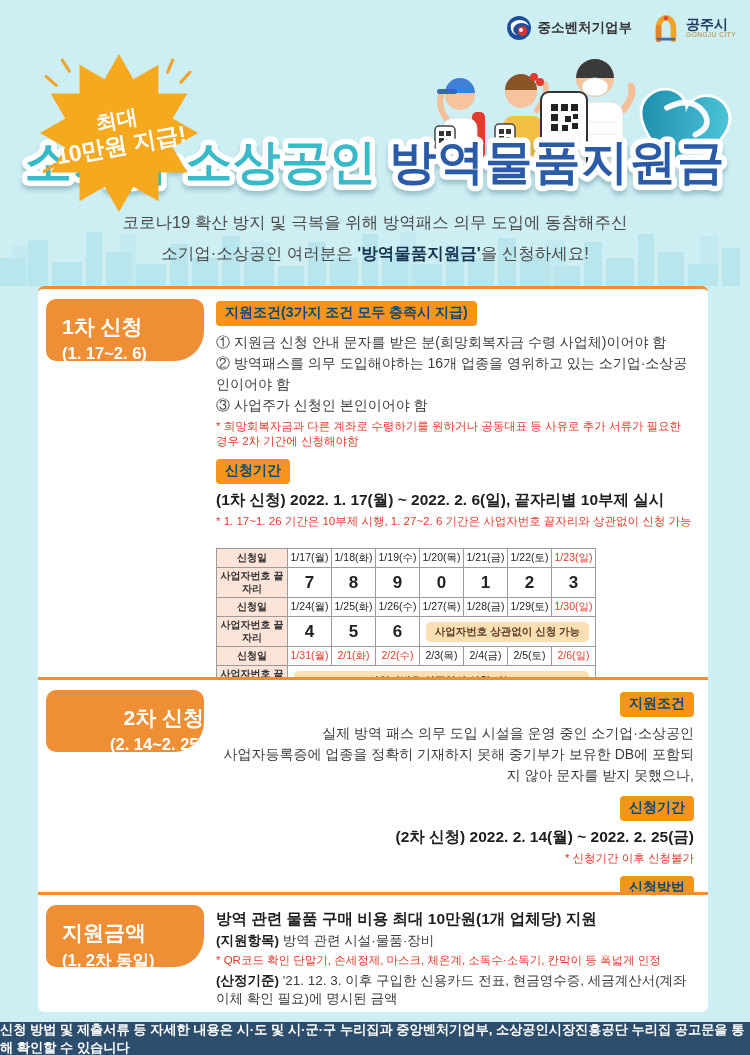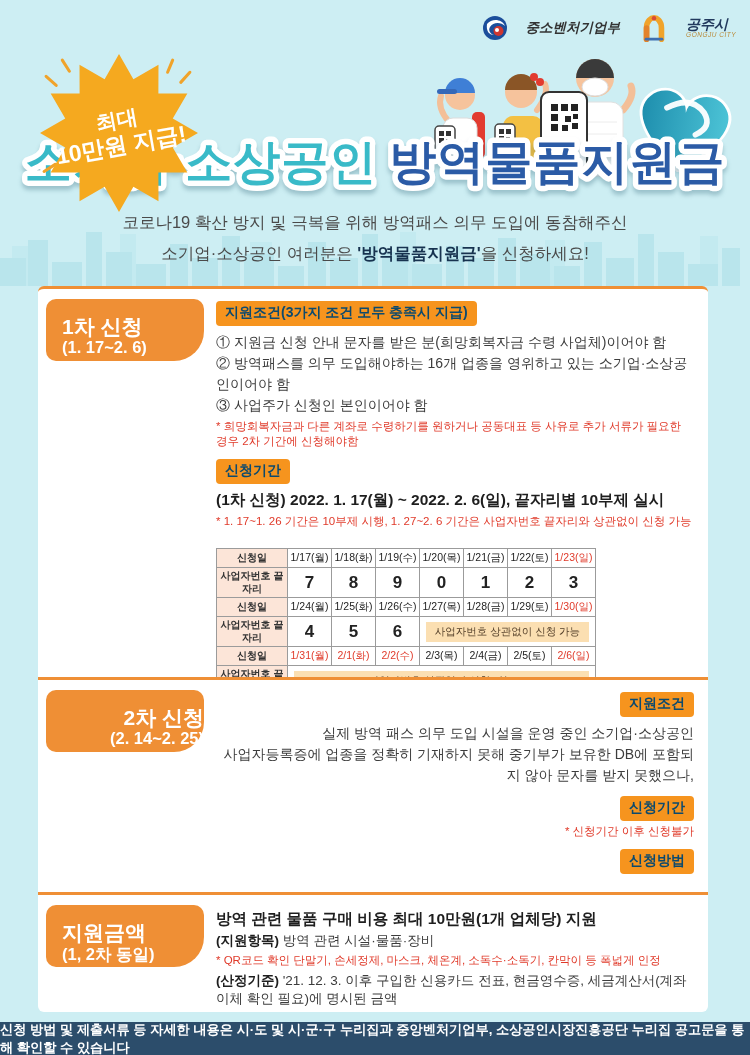--- a/index.html
+++ b/index.html
@@ -1,21 +1,21 @@
 <!DOCTYPE html>
 <html style="--bg: #cdeef3; --skyline: #b9e5ec; --orange: #ef8f35; --badge: #f6941e; --red: #e03a2a; --navy: #2c4d6b; --teal: #39bac8; --blue: #2b5ba6; --thbg: #fce5d8; --pill: #fbdfb2;"><head>
 <meta charset="utf-8">
 <style>
   html,body{margin:0;padding:0;}
   body{width:750px;height:1055px;overflow:hidden;font-family:"Liberation Sans",sans-serif;}
   .page{position:relative;width:750px;height:1055px;background:var(--bg,#cdeef3);overflow:hidden;}
 
   
   .logos{position:absolute;top:14px;right:14px;display:flex;gap:20px;align-items:center;z-index:5;}
-  .logo{display:flex;align-items:center;gap:18px;font-style:italic;}
+  .logo{display:flex;align-items:center;gap:6px;}
   .logo-text{font-size:13.5px;font-weight:bold;color:#333;}
   .citywrap{display:flex;flex-direction:column;line-height:1.05;}
   .city-main{font-size:14px;font-weight:bold;color:#223a5e;}
   .city-sub{font-size:6.5px;color:#b98a3a;letter-spacing:.5px;}
 
   
   .starburst{position:absolute;left:38px;top:52px;width:162px;height:162px;z-index:4;}
   .starburst svg{position:absolute;inset:0;}
   .burst-text{position:absolute;inset:0;display:flex;flex-direction:column;align-items:center;justify-content:center;
     transform:rotate(-10deg);color:#fff;font-weight:800;text-align:center;line-height:1.2;}
@@ -38,42 +38,42 @@
   
   .card{position:absolute;left:38px;top:286px;width:670px;height:726px;background:#fff;
     border-radius:6px;border-top:3px solid var(--orange,#ef8f35);box-sizing:border-box;overflow:hidden;}
   .sec{display:flex;padding:8px 14px 8px 8px;box-sizing:border-box;overflow:hidden;}
   .sec1{height:388px;}
   .sec2{height:215px;border-top:3px solid var(--orange,#ef8f35);text-align:right;}
   .sec3{height:117px;border-top:3px solid var(--orange,#ef8f35);}
   .tab{width:158px;height:62px;flex-shrink:0;background:var(--orange,#ef8f35);color:#fff;
     border-radius:10px 10px 30px 10px;padding:16px 0 0 16px;box-sizing:border-box;margin-top:2px;}
   .tab-l1{font-size:21px;font-weight:800;line-height:1.1;}
-  .tab-l2{font-size:16.5px;font-weight:800;margin-top:0;}
+  .tab-l2{font-size:16.5px;font-weight:800;margin-top:6px;}
   .sec-body{flex:1;padding-left:12px;}
 
   .badge{display:inline-block;background:var(--badge,#f6941e);color:#0c4a6e;font-weight:bold;
     font-size:14px;padding:3px 9px 4px;border-radius:4px;margin-top:10px;}
   .badge.first{margin-top:4px;}
   .body-line{font-size:14px;color:#3c3c3c;line-height:20px;}
   .cond-list{margin-top:6px;}
   .cond-list .body-line{line-height:21px;}
   .note{font-size:11.5px;color:var(--red,#e8402d);margin-top:3px;line-height:15px;}
   .bold-line{font-size:15.5px;font-weight:800;color:#1e1e1e;margin-top:6px;}
 
   
   table.tenbuje{border-collapse:collapse;margin-top:19px;}
   table.tenbuje th,table.tenbuje td{border:1px solid #9b9b9b;text-align:center;}
   table.tenbuje th{width:64px;font-size:10px;background:var(--thbg,#fce5d8);color:#333;
     font-weight:bold;padding:2px 3px;line-height:1.25;}
   table.tenbuje td{width:41px;font-size:10.5px;color:#222;padding:2px 1px;}
   table.tenbuje td.red{color:var(--red,#e8402d);}
   table.tenbuje td.big{font-size:17px;font-weight:800;padding:3px 0;}
-  .pill-inner{display:block;margin:2px 5px;background:var(--pill,#fbdfb2);border-radius:0;
-    font-size:10.5px;padding:3px 0;color:#55402a;}
+  .pill-inner{display:block;margin:2px 5px;background:var(--pill,#fbdfb2);border-radius:5px;
+    font-size:10.5px;padding:3px 0;color:#55402a;font-weight:bold;}
 
   
   .amt-line{font-size:13.5px;color:#3c3c3c;line-height:18px;margin-top:4px;}
   .amt-label{font-weight:800;color:#1e1e1e;}
   .headline{font-size:15.5px;font-weight:800;color:#1e1e1e;margin-top:6px;line-height:19px;}
 
   .footer{position:absolute;left:0;bottom:0;width:750px;height:33px;background:var(--navy,#2c4d6b);
     display:flex;align-items:center;justify-content:flex-end;}
   .footer-text{color:#fff;font-weight:bold;font-size:13.2px;}
 </style>
@@ -327,20 +327,21 @@
         <div class="tab-l1">2차 신청</div>
         <div class="tab-l2">(2. 14~2. 25)</div>
       </div>
       <div class="sec-body">
         <span class="badge first">지원조건</span>
         <div class="cond-list">
           <div class="body-line">실제 방역 패스 의무 도입 시설을 운영 중인 소기업·소상공인</div>
           <div class="body-line">사업자등록증에 업종을 정확히 기재하지 못해 중기부가 보유한 DB에 포함되지 않아 문자를 받지 못했으나,</div>
         </div>
         <div><span class="badge">신청기간</span></div>
+        <div class="bold-line">(2차 신청) 2022. 2. 14(월) ~ 2022. 2. 25(금)</div>
         <div class="note">* 신청기간 이후 신청불가</div>
         <div><span class="badge">신청방법</span></div>
         
       </div>
     </div>
 
     <div class="sec sec3">
       <div class="tab">
         <div class="tab-l1">지원금액</div>
         <div class="tab-l2">(1, 2차 동일)</div>

